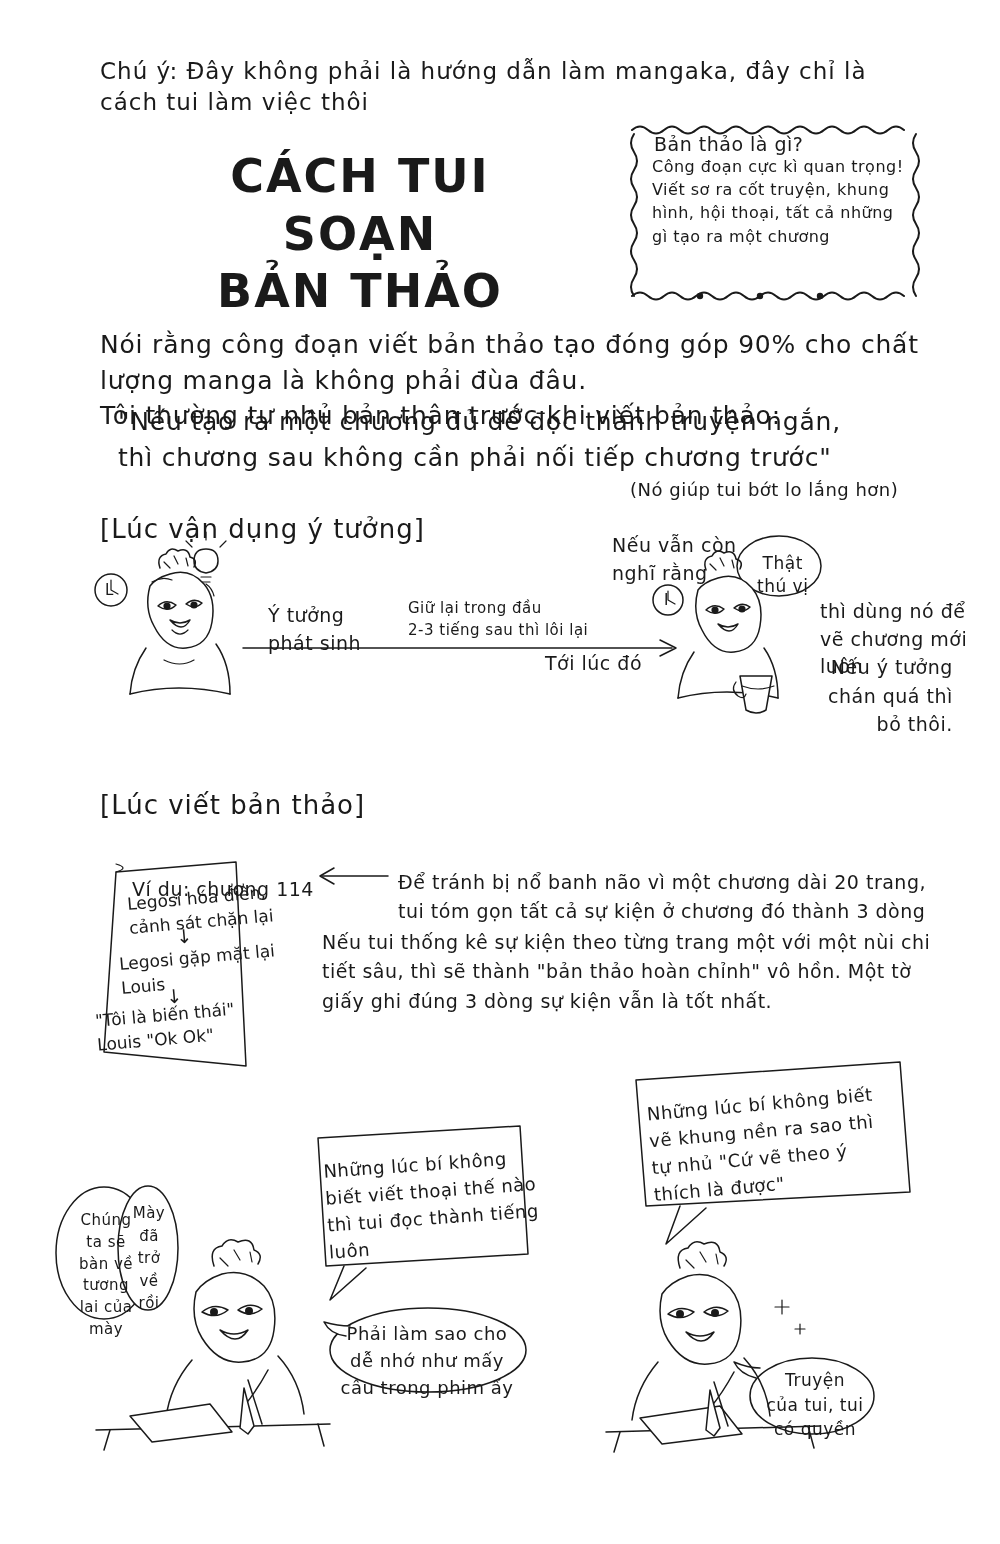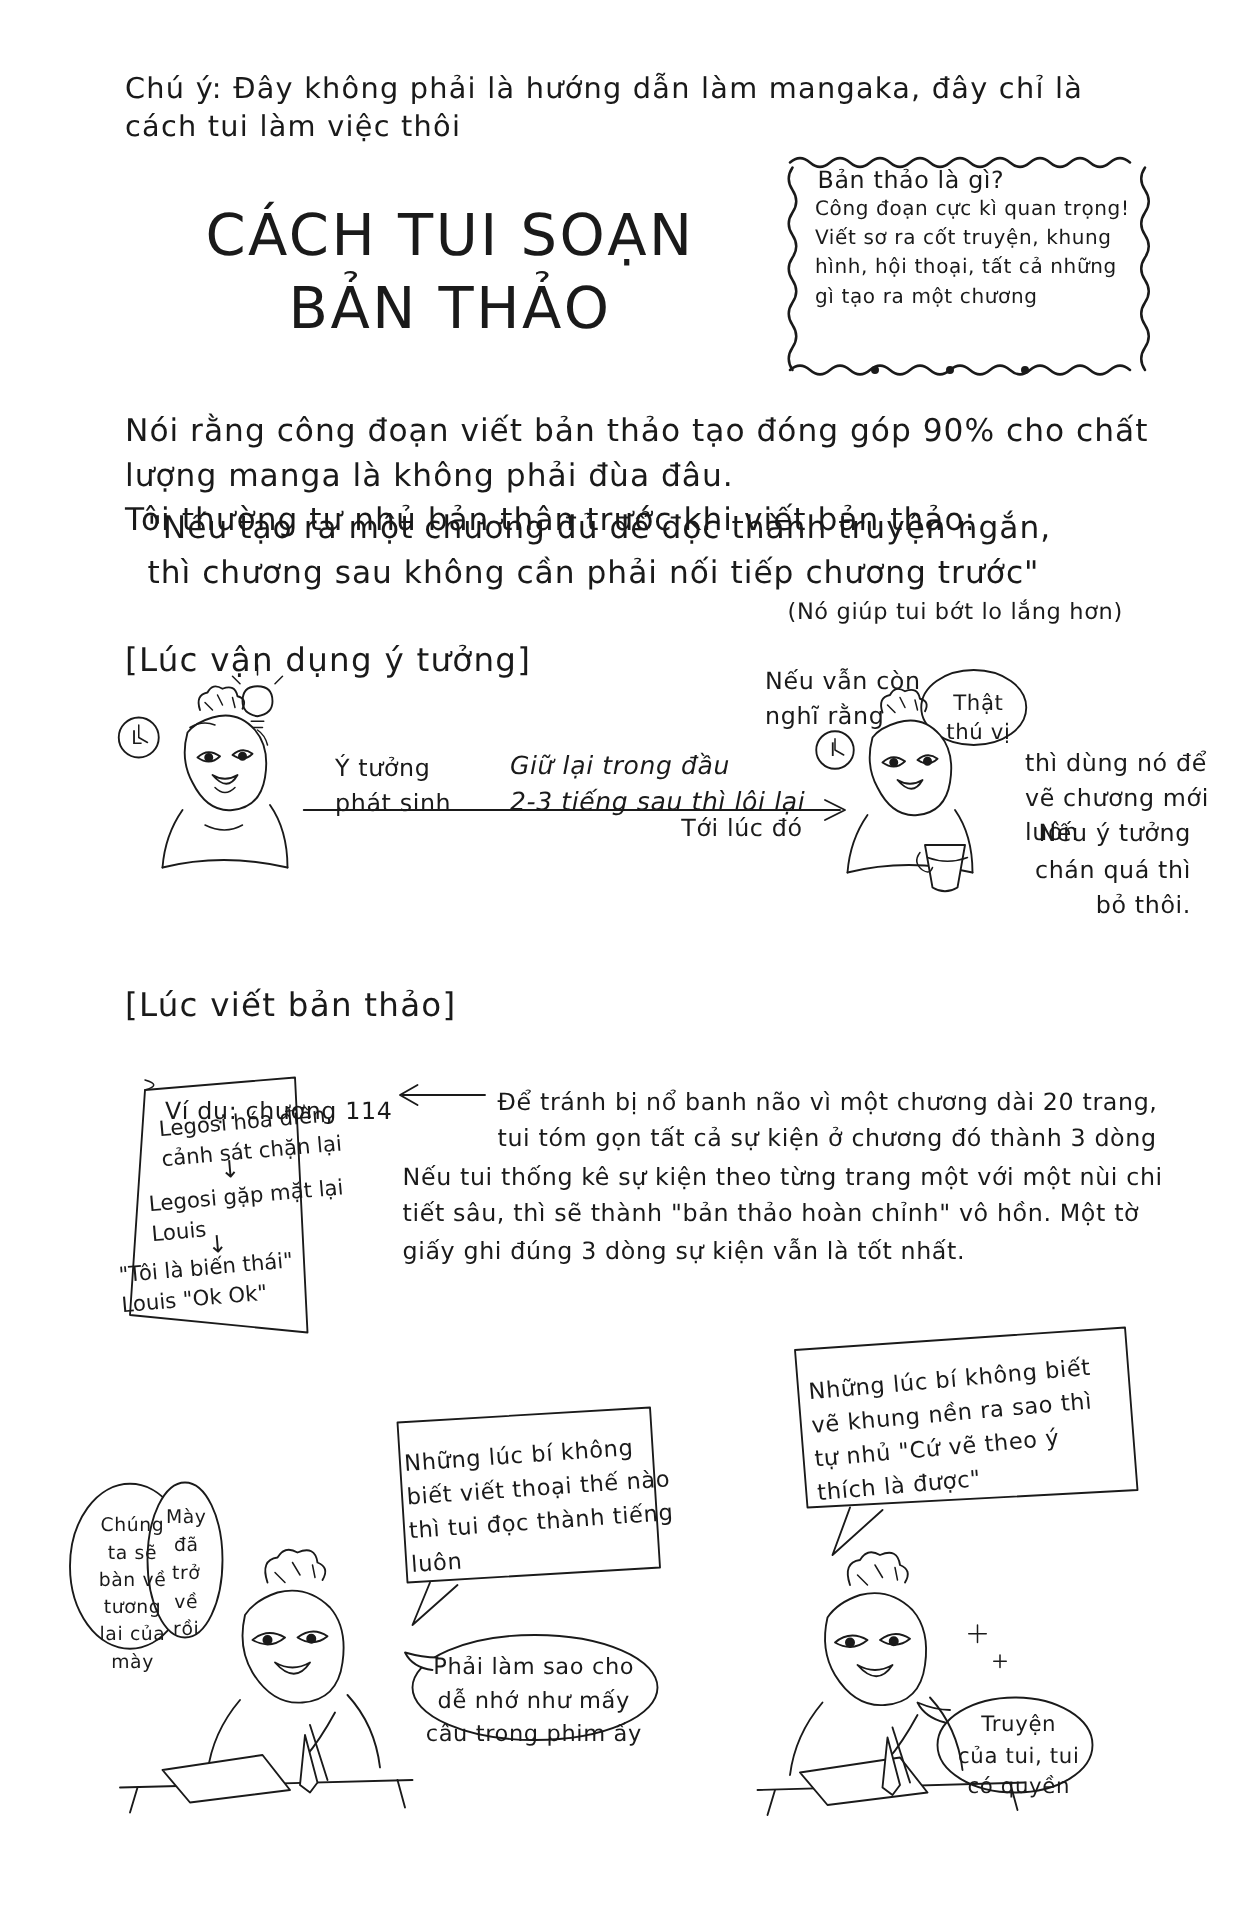--- a/index.html
+++ b/index.html
@@ -30,24 +30,24 @@
   
   #note-top {
     left: 100px; top: 36px;
     width: 830px;
     font-size: 23px;
     letter-spacing: 1px;
     margin-top: 20px;
   }
   
   #main-title {
-    left: 150px; top: 160px;
+    left: 150px; top: 148px;
     width: 420px;
     font-size: 46px;
-    font-weight: normal;
+    font-weight: bold;
     text-align: center;
     line-height: 1.25;
     letter-spacing: 2px;
   }
   #wavy-q {
     left: 654px; top: 132px;
     font-size: 19px;
     width: 200px;
   }
   #wavy-body {
@@ -80,21 +80,21 @@
   
   .sect {
     font-size: 26px;
     letter-spacing: 1px;
   }
   #sect-1 { left: 100px; top: 512px; }
   #sect-2 { left: 100px; top: 788px; }
 
   
   #s1-l1 { left: 248px; top: 602px; font-size: 19px; line-height:1.45;margin-left:20px; }
-  #s1-l2 { left: 408px; top: 598px; font-size: 20px; line-height:1.45;font-style:italic; }
+  #s1-l2 { left: 408px; top: 598px; font-size: 15px; line-height:1.45; }
   #s1-l3 { left: 545px; top: 651px; font-size: 19px; }
   #s1-l4 { left: 612px; top: 532px; font-size: 19px; line-height:1.45; }
   #s1-l5 { left: 820px; top: 598px; font-size: 19px; line-height:1.45; }
   #s1-l6 { left: 828px; top: 653px; font-size: 19px; line-height:1.5; text-align:right;}
   #s1-bubble-txt { left: 757px; top: 552px; font-size: 17px; text-align:center; line-height:1.35;}
 
   
   #s2-example { left: 132px; top: 840px; font-size: 19px; margin-top: 37px; }
   #s2-note1 { left: 398px; top: 868px; width: 560px; font-size: 19px; line-height:1.5; }
   #s2-note2 { left: 322px; top: 928px; width: 620px; font-size: 19px; line-height:1.55; }

